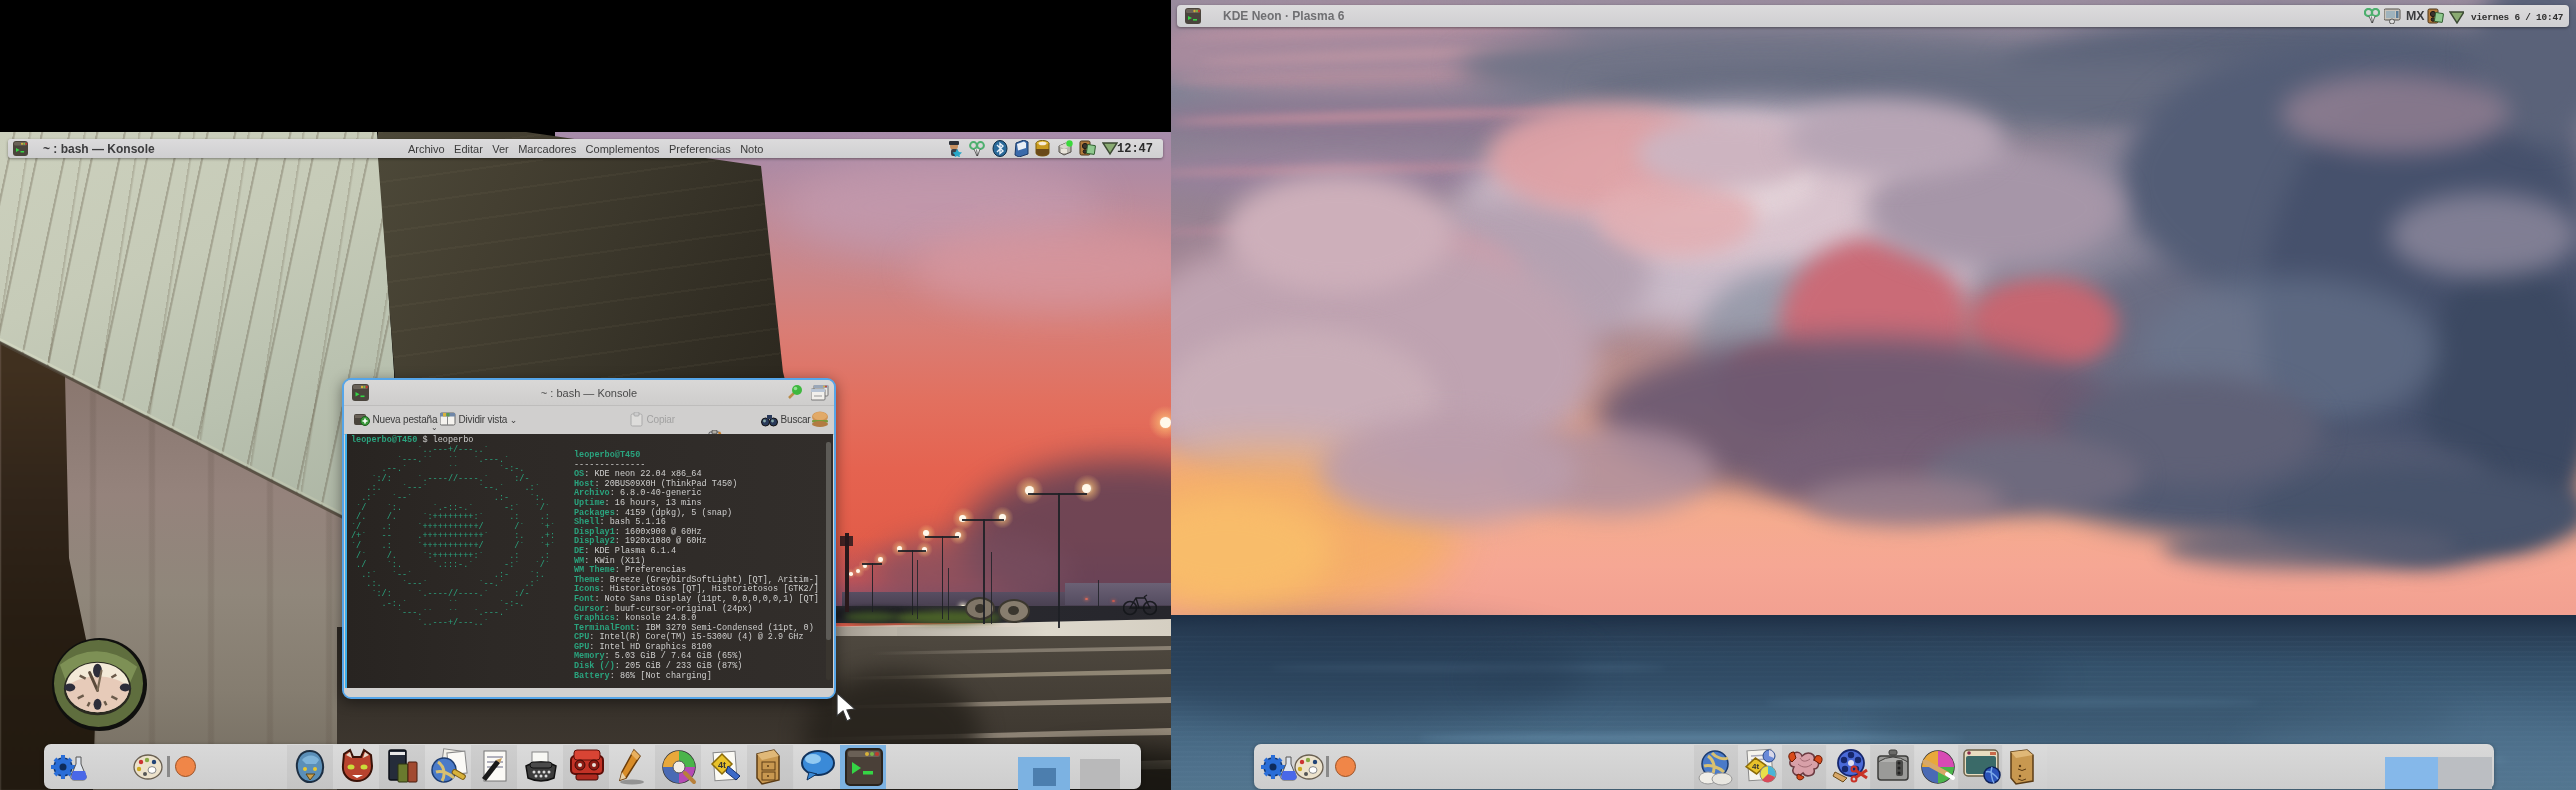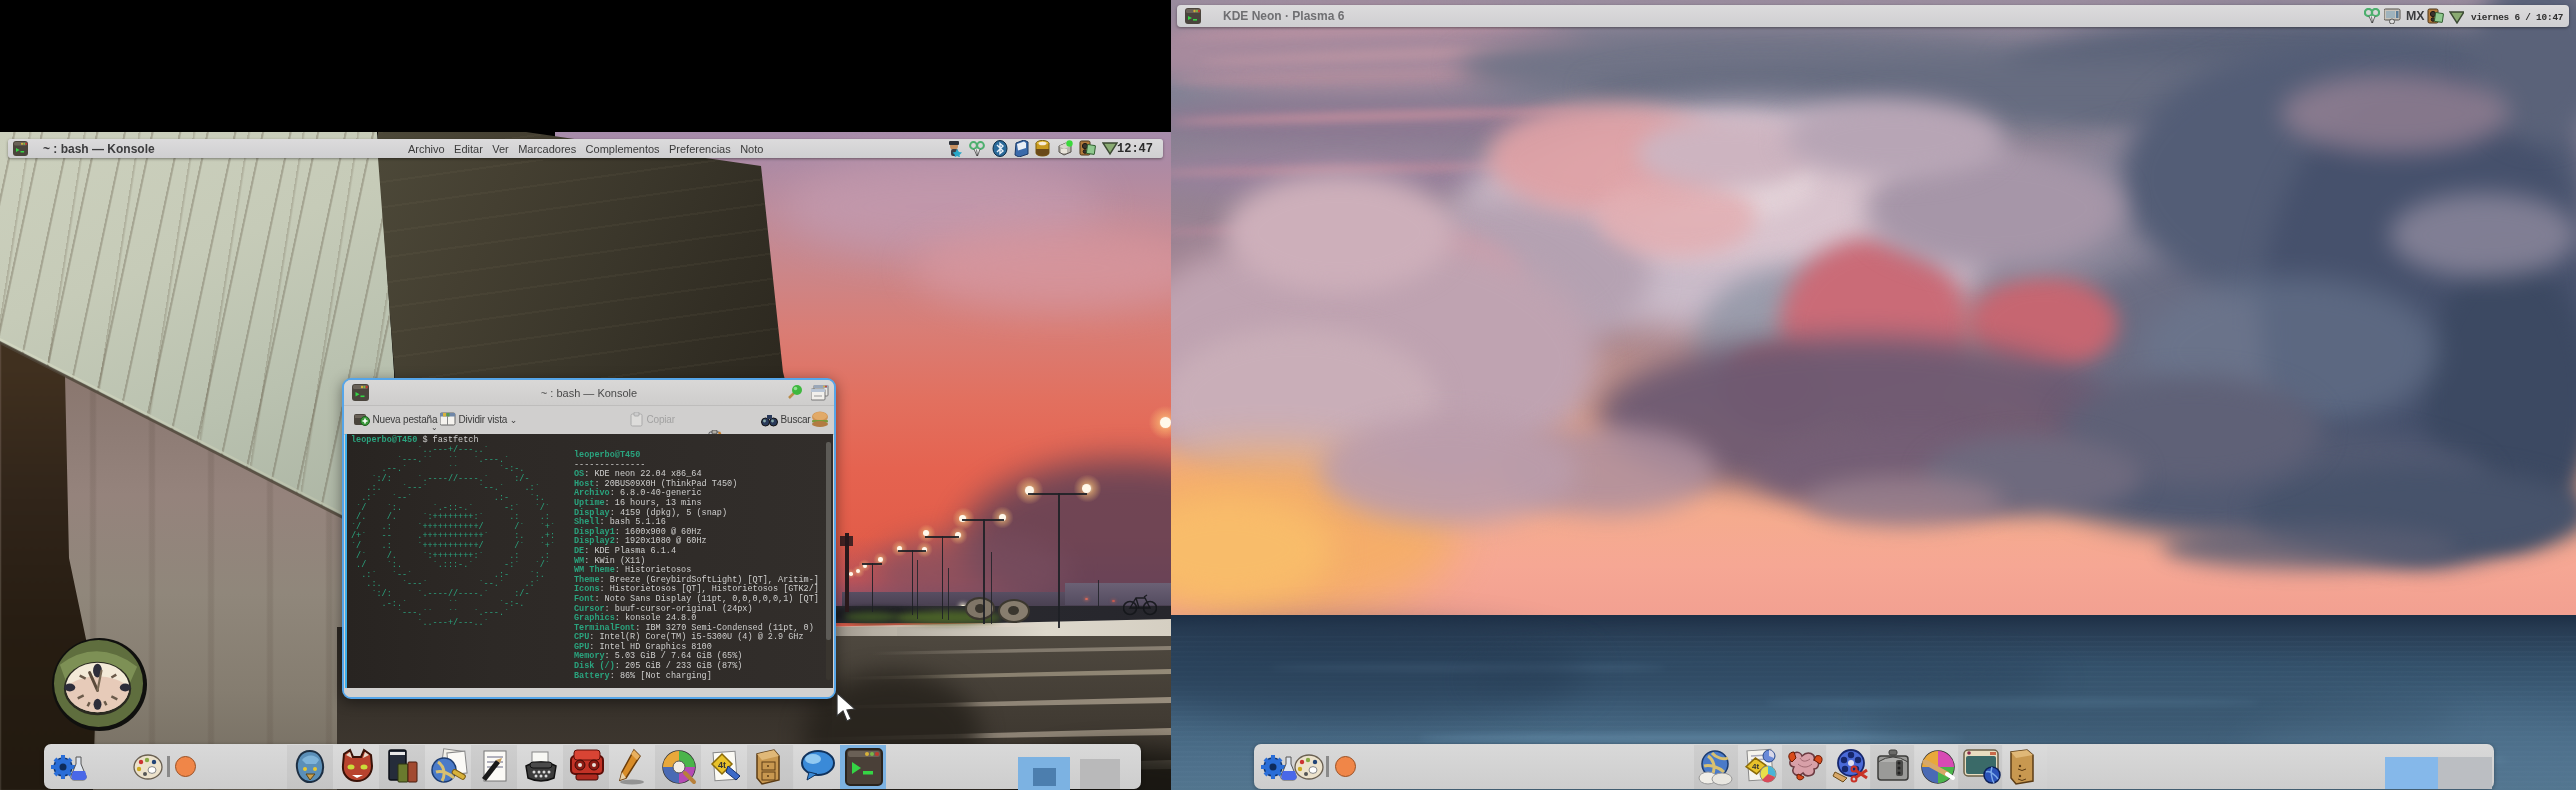--- a/index.html
+++ b/index.html
@@ -530,21 +530,21 @@
             <rect x="6" y="2" width="5" height="4" fill="#2a3a5a"></rect>
           </svg> Buscar</span>
       <svg width="18" height="17" style="position:absolute;left:467px;top:5px" viewBox="0 0 18 17">
           <ellipse cx="9" cy="6" rx="8" ry="5.5" fill="#cf9455"></ellipse>
           <ellipse cx="9" cy="5" rx="7" ry="4" fill="#e2aa68"></ellipse>
           <rect x="1" y="9" width="16" height="2.5" rx="1" fill="#7a9a3a"></rect>
           <ellipse cx="9" cy="13" rx="8" ry="3" fill="#b27b42"></ellipse>
         </svg>
     </div>
     <div id="kterm">
-      <pre style="position:absolute;left:4px;top:2px"><span class="tg">leoperbo@T450</span><span class="tw"> $ fastfetch</span></pre>
+      <pre style="position:absolute;left:4px;top:2px"><span class="tg">leoperbo@T450</span><span class="tw"> $ leoperbo</span></pre>
       <pre style="position:absolute;left:4px;top:12px">             `..---+/---..`
          `---.``   ``   `.---.`
       .--.`        ``        `-:-.
     `:/:     `.----//----.`     :/-
    .:.    `---`          `--.`    .:`
   .:`   `--`                .:-    `:.
  `/    `:.      `.-::-.`      -:`   `/`
  /.    /.     `:++++++++:`     .:    .:
 `/    .:     `+++++++++++/      /`   `+`
 /+`   --     .++++++++++++`     :.   .+:
@@ -556,27 +556,27 @@
     `:/:     `.----//----.`     :/-
       .-:.`        ``        `-:-.
          `---.``   ``   `.---.`
              `..---+/---..`</pre>
       <pre style="position:absolute;left:227px;top:17px"><span class="tg">leoperbo@T450</span>
 <span class="tw">--------------</span>
 <span class="tg">OS</span><span class="tw">: KDE neon 22.04 x86_64</span>
 <span class="tg">Host</span><span class="tw">: 20BUS09X0H (ThinkPad T450)</span>
 <span class="tg">Archivo</span><span class="tw">: 6.8.0-40-generic</span>
 <span class="tg">Uptime</span><span class="tw">: 16 hours, 13 mins</span>
-<span class="tg">Display</span><span class="tw">: 4159 (dpkg), 5 (snap)</span>
+<span class="tg">Packages</span><span class="tw">: 4159 (dpkg), 5 (snap)</span>
 <span class="tg">Shell</span><span class="tw">: bash 5.1.16</span>
 <span class="tg">Display1</span><span class="tw">: 1600x900 @ 60Hz</span>
 <span class="tg">Display2</span><span class="tw">: 1920x1080 @ 60Hz</span>
 <span class="tg">DE</span><span class="tw">: KDE Plasma 6.1.4</span>
 <span class="tg">WM</span><span class="tw">: KWin (X11)</span>
-<span class="tg">WM Theme</span><span class="tw">: Historietosos</span>
+<span class="tg">WM Theme</span><span class="tw">: Preferencias</span>
 <span class="tg">Theme</span><span class="tw">: Breeze (GreybirdSoftLight) [QT], Aritim-]</span>
 <span class="tg">Icons</span><span class="tw">: Historietosos [QT], Historietosos [GTK2/]</span>
 <span class="tg">Font</span><span class="tw">: Noto Sans Display (11pt, 0,0,0,0,0,1) [QT]</span>
 <span class="tg">Cursor</span><span class="tw">: buuf-cursor-original (24px)</span>
 <span class="tg">Graphics</span><span class="tw">: konsole 24.8.0</span>
 <span class="tg">TerminalFont</span><span class="tw">: IBM 3270 Semi-Condensed (11pt, 0)</span>
 <span class="tg">CPU</span><span class="tw">: Intel(R) Core(TM) i5-5300U (4) @ 2.9 GHz</span>
 <span class="tg">GPU</span><span class="tw">: Intel HD Graphics 8100</span>
 <span class="tg">Memory</span><span class="tw">: 5.03 GiB / 7.64 GiB (65%)</span>
 <span class="tg">Disk (/)</span><span class="tw">: 205 GiB / 233 GiB (87%)</span>

